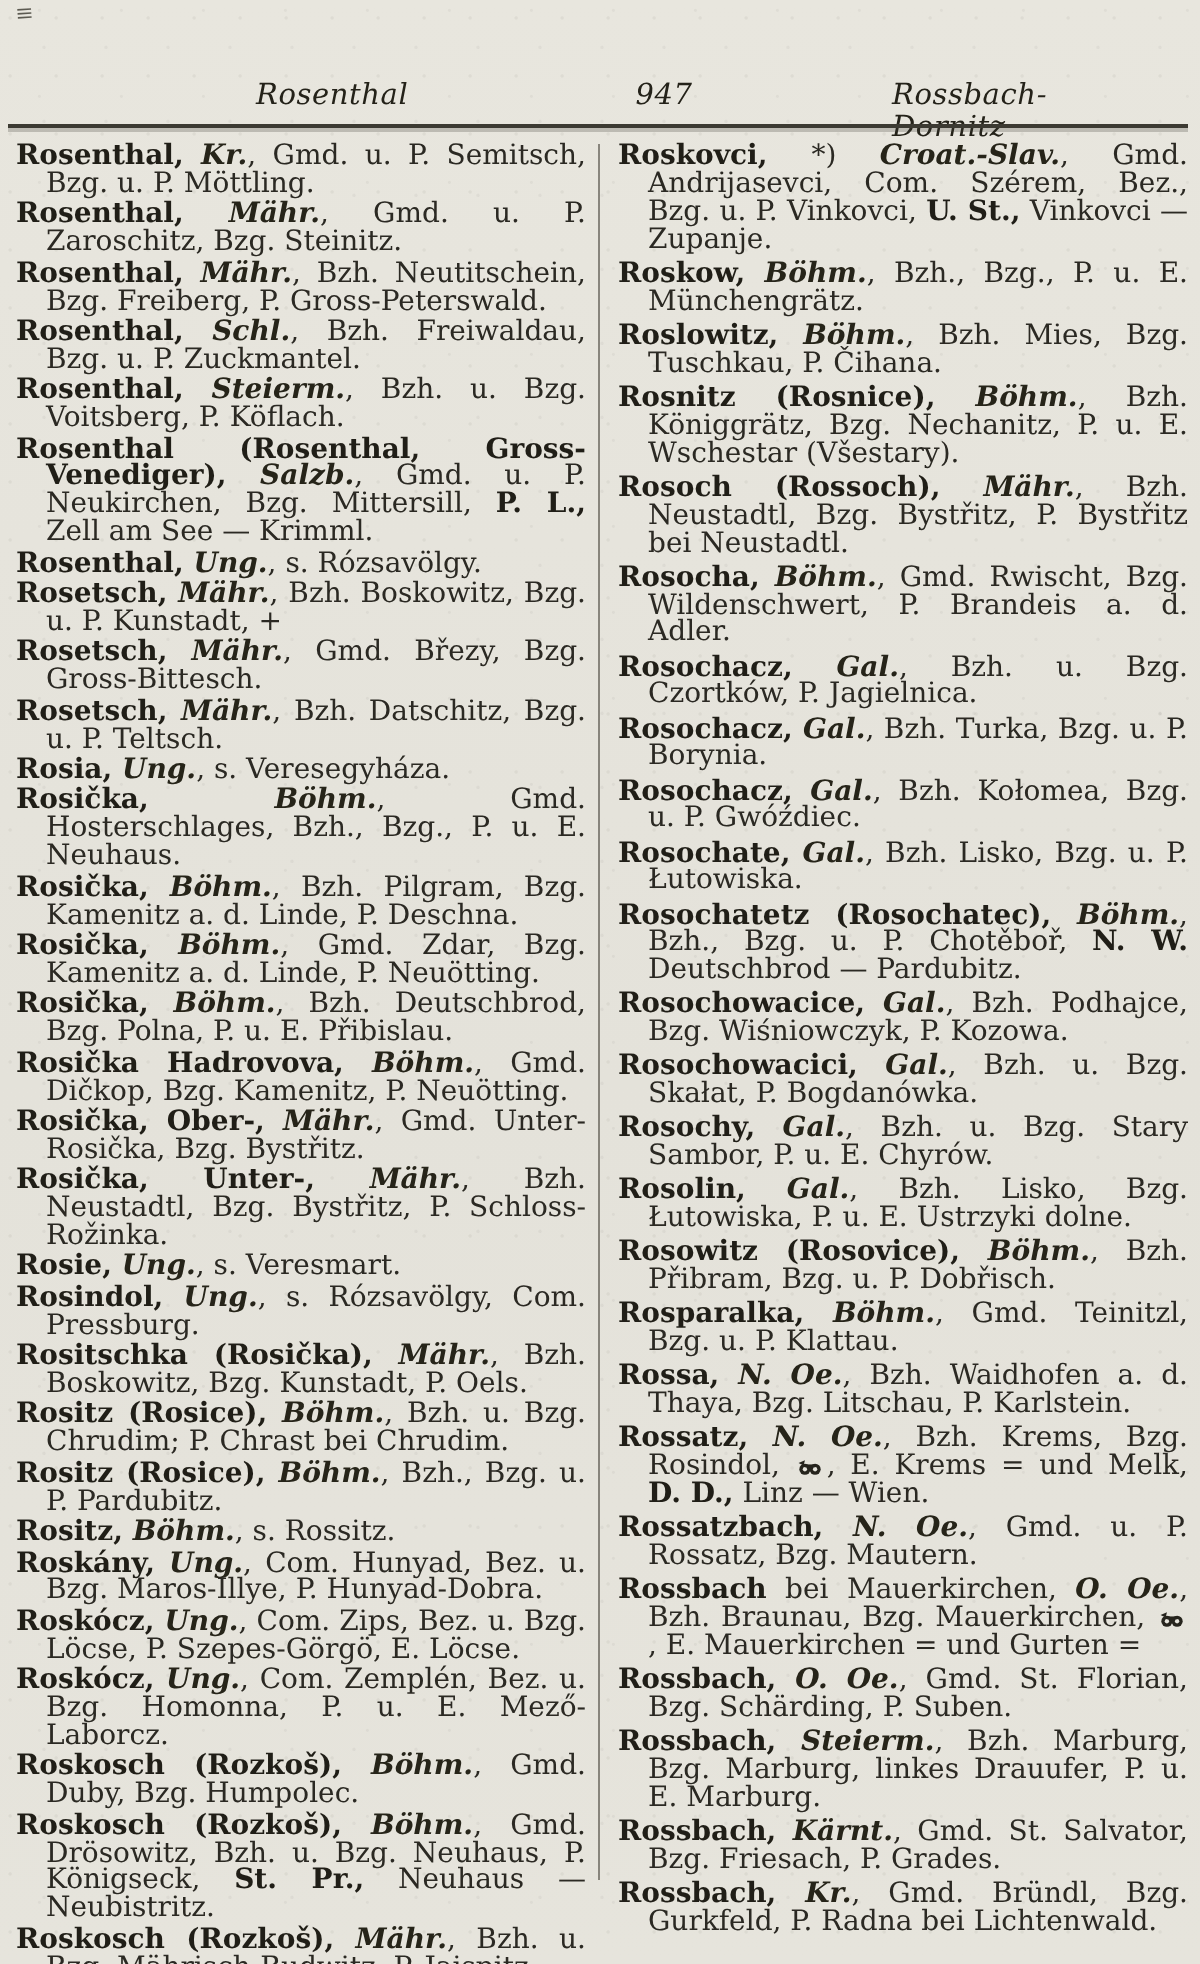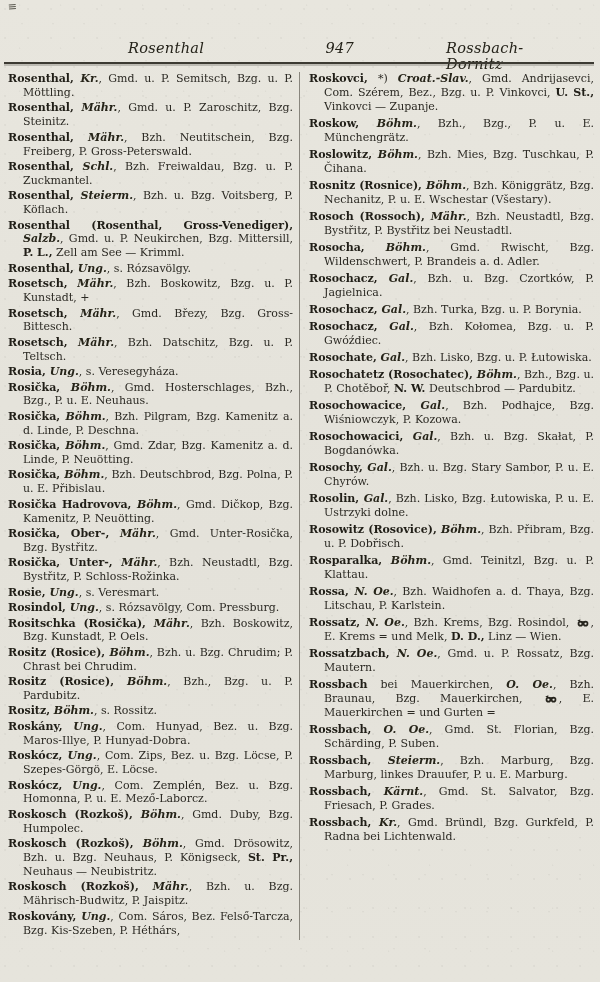--- a/index.html
+++ b/index.html
@@ -18,40 +18,40 @@
       linear-gradient(180deg,#e8e6de 0%,#e4e2da 55%,#e6e4dc 100%);
     background-size:23px 29px,31px 37px,41px 43px,100% 100%;
     color:#2b2923;
   }
   .running-head{
     position:absolute;top:40px;left:28px;right:20px;height:20px;
     display:flex;align-items:baseline;
     font-size:14.5px;letter-spacing:0.3px;color:#242219;font-style:italic;
   }
   .rh-left{position:absolute;left:100px;}
-  .rh-page{position:absolute;left:246px;width:80px;text-align:right;}
+  .rh-page{position:absolute;left:264px;width:80px;text-align:center;}
   .rh-right{position:absolute;left:418px;}
   .head-rule{
     position:absolute;top:62px;left:4px;right:6px;height:0;
     border-top:2.4px solid #3c3a32;
     box-shadow:0 2px 0 rgba(60,58,50,0.25);
   }
   .col-divider{
     position:absolute;top:72px;bottom:42px;left:299px;width:0;
     border-left:1px solid rgba(58,55,46,0.55);
   }
   .columns{
     position:absolute;top:72px;left:8px;right:6px;bottom:8px;
     display:flex;gap:16px;
   }
   .col{width:286px;}
   .entry{
     margin:0 0 1.5px 0;
     padding-left:15px;text-indent:-15px;
-    font-size:11px;line-height:13.9px;
+    font-size:14px;line-height:13.9px;
     text-align:justify;
     color:#2b2923;
   }
   .col-right .entry{margin-bottom:3.2px;}
   .seg-b{font-weight:bold;color:#201e17;}
   .seg-i{font-style:italic;font-weight:600;color:#262419;}
   .seg-p{}
   .posthorn{display:inline-block;vertical-align:-1px;margin:0 1px;}
   .artifact{
     position:absolute;left:8px;top:4px;width:14px;height:16px;

